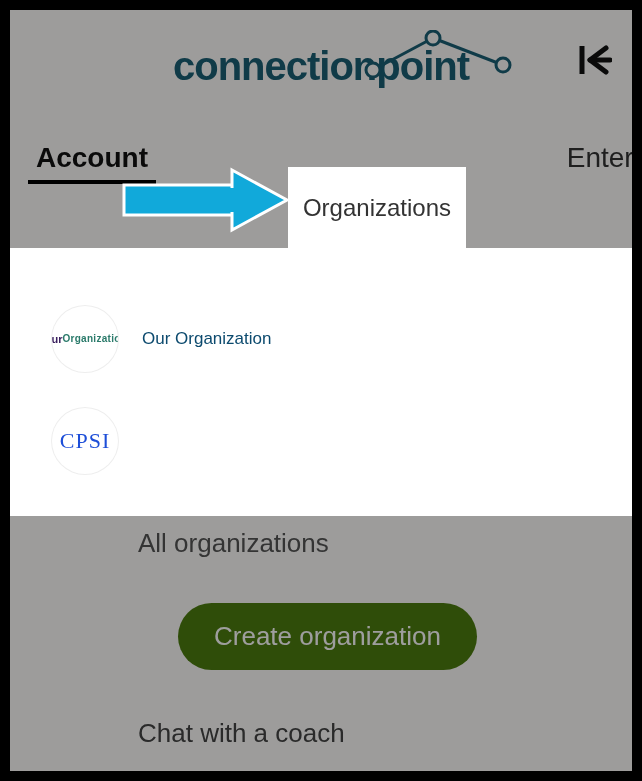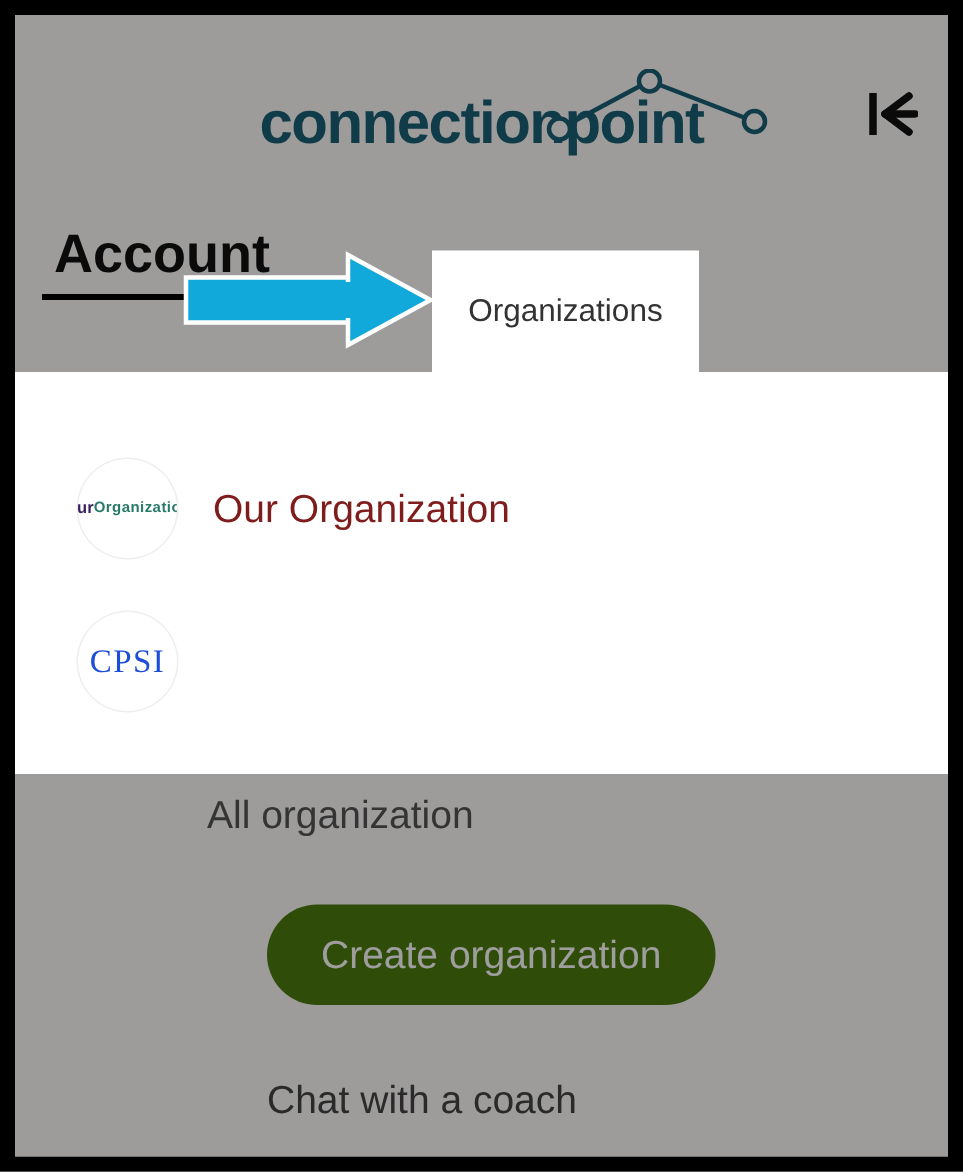--- a/index.html
+++ b/index.html
@@ -22,21 +22,20 @@
     z-index: 5;
   }
 
   
   .header {
     height: 100px;
     display: flex;
     align-items: center;
     justify-content: center;
     position: relative;
-    margin-top: 16px;
   }
   .logo { position: relative; top: 6px; }
   .logo-text {
     font-size: 40px;
     font-weight: 700;
     color: #1a5f74;
     letter-spacing: -1px;
   }
   .logo-text .bold { font-weight: 800; }
   .logo-graph { position: absolute; top: -14px; left: 190px; }
@@ -54,21 +53,21 @@
   
   .tabs {
     display: flex;
     align-items: flex-end;
     height: 80px;
     padding: 0 18px;
     gap: 28px;
     position: relative;
   }
   .tab {
-    font-size: 36px;
+    font-size: 28px;
     color: #333;
     padding: 14px 8px 16px;
     position: relative;
   }
   .tab.active-line {
     font-weight: 700;
     color: #111;
   }
   .tab.active-line::after {
     content: "";
@@ -122,21 +121,21 @@
   }
   .org-avatar.av1 {
     font-size: 10px; font-weight: 700; color: #2a6b60; line-height: 1;
   }
   .org-avatar.av1 .line1 { color: #3a1f5e; display:block; font-size:11px;}
   .org-avatar.av1 .line2 { color: #2a7a6a; display:block; font-size:10px; letter-spacing:0.3px;}
   .org-avatar.av2 {
     font-family: Georgia, 'Times New Roman', serif;
     font-size: 22px; font-weight: 400; color: #1d4ed8; letter-spacing: 1px;
   }
-  .org-name { font-size: 26px; color: #7f1d1d; }
+  .org-name { font-size: 17px; color: #0c4a6e; }
 
   
   .below {
     position: absolute;
     top: 482px;
     left: 0; right: 0;
     padding: 36px 42px 0 128px;
   }
   .section-label {
     font-size: 26px;
@@ -149,36 +148,35 @@
     color: #fff;
     font-size: 26px;
     padding: 18px 36px;
     border-radius: 999px;
     margin-left: 40px;
     margin-bottom: 48px;
   }
   .chat-label {
     font-size: 26px;
     color: #444;
-    margin-left: 40px;
   }
 
   
   .tab-white-wrap {
     position: absolute;
     top: 157px;
     left: 278px;
     width: 178px;
     height: 82px;
     background: #fff;
     z-index: 10;
     display: flex; align-items: center; justify-content: center;
   }
   .tab-white-wrap span {
-    font-size: 21px; color: #333;
+    font-size: 24px; color: #333;
   }
 </style>
 </head>
 <body>
 
 <div class="frame">
 
   <div class="header">
     <div class="logo">
       <svg class="logo-graph" width="160" height="50" viewBox="0 0 160 50">
@@ -202,21 +200,21 @@
   </div>
 
   <div class="tabs">
     <div class="tab active-line">Account</div>
     <div class="spacer"></div>
     <div class="tab" style="visibility:hidden">Organizations</div>
     <div class="tab">Enterprise</div>
   </div>
 
   <div class="below">
-    <div class="section-label">All organization</div>
+    <div class="section-label">All organizations</div>
     <div class="create-btn">Create organization</div>
     <div class="chat-label">Chat with a coach</div>
   </div>
 
   <div class="dim"></div>
 
   <div class="tab-white-wrap">
     <span>Organizations</span>
   </div>
 

